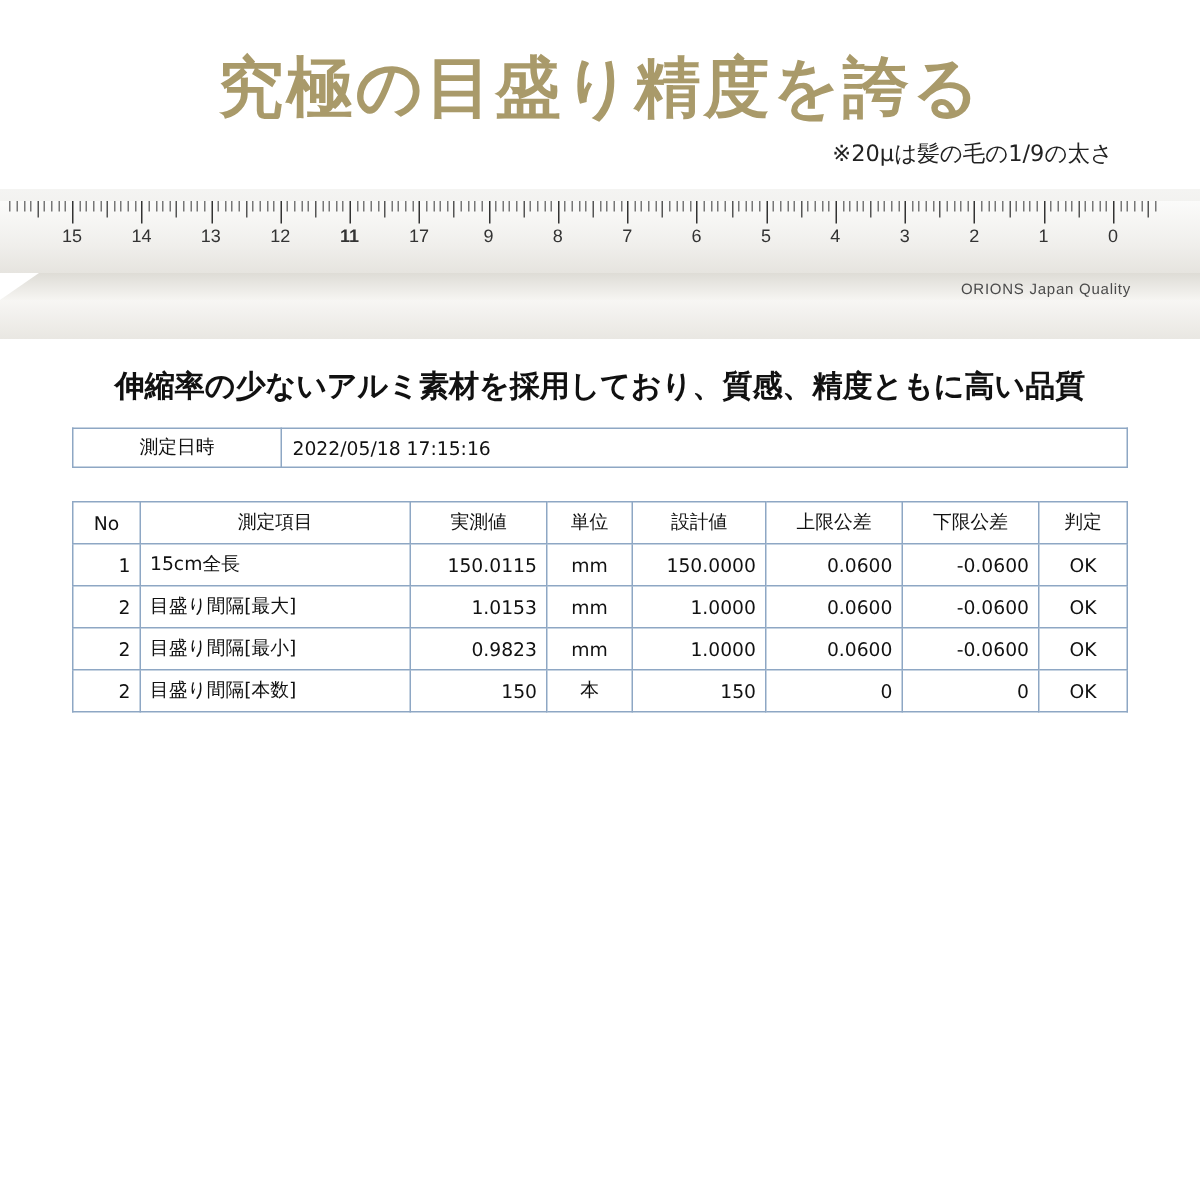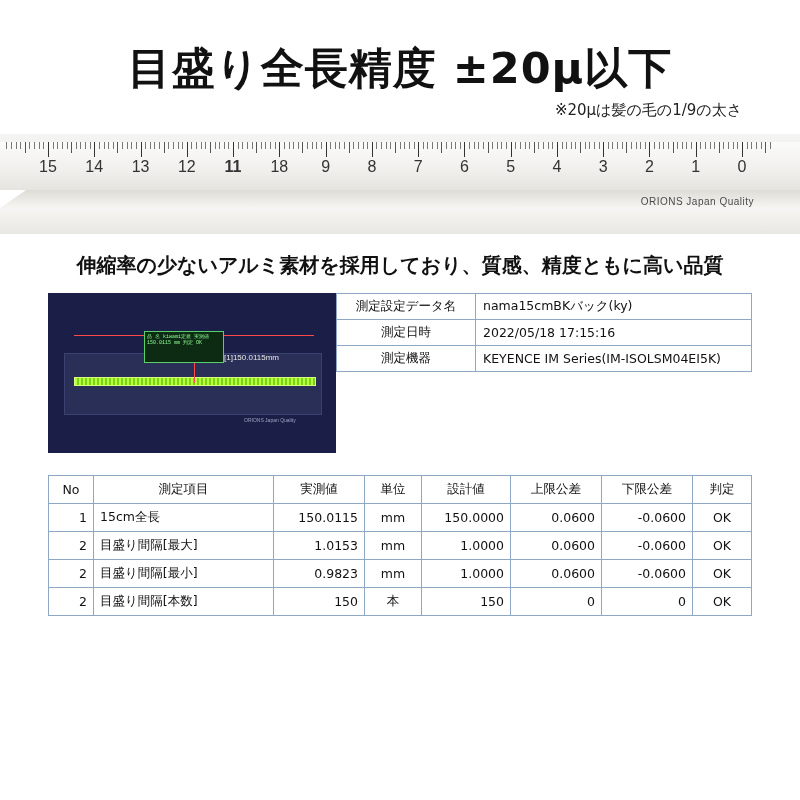--- a/index.html
+++ b/index.html
@@ -64,21 +64,21 @@
     background:linear-gradient(#f7f6f4,#e9e7e2);
   }
   .tick{
     position:absolute;top:8px;width:1px;background:#555;
   }
   .tick.major{height:15px;background:#333;}
   .tick.mid{height:11px;background:#555;}
   .tick.minor{height:7px;background:#777;}
   .ruler-num{
     position:absolute;top:24px;
-    font-size:16px;color:#333;
+    font-size:12px;color:#333;
     font-family:"Liberation Sans", sans-serif;
     transform:translateX(-50%);
   }
   .brand{
     position:absolute;right:46px;top:62px;
     font-size:10px;letter-spacing:.5px;color:#4a4a4a;
     font-family:"Liberation Sans", sans-serif;
   }
   .ruler-left-tip{
     position:absolute;left:0;top:56px;
@@ -191,21 +191,21 @@
   .col-unit{width:44px;text-align:center;}
   .col-des{width:76px;text-align:right;}
   .col-up{width:78px;text-align:right;}
   .col-lo{width:78px;text-align:right;}
   .col-j{width:46px;text-align:center;}
 </style>
 </head>
 <body>
 
 <div class="headline">
-  <div class="head-line2">目盛り全長精度 ±20μ以下</div>
+  <div class="head-line1">究極の目盛り精度を誇る</div>
   <div class="head-note">※20μは髪の毛の1/9の太さ</div>
 </div>
 
 <div class="ruler-wrap">
   <div class="ruler-body"></div>
   <div class="ruler-bevel"></div>
   <div class="ruler-base"></div>
   <div class="ruler-left-tip"></div>
   <div id="ruler-ticks">
       <div class="tick minor" style="left: 6px;"></div>
@@ -374,64 +374,45 @@
       <div class="tick minor" style="left: 761px;"></div>
       <div class="tick mid" style="left: 765px;"></div>
       <div class="tick minor" style="left: 770px;"></div>
     </div>
   <div id="ruler-numbers">
       <div class="ruler-num" style="left: 48px;">15</div>
       <div class="ruler-num" style="left: 94.2667px;">14</div>
       <div class="ruler-num" style="left: 140.533px;">13</div>
       <div class="ruler-num" style="left: 186.8px;">12</div>
       <div class="ruler-num" style="left: 233.067px; font-weight: bold;">11</div>
-      <div class="ruler-num" style="left: 279.333px;">18</div>
+      <div class="ruler-num" style="left: 279.333px;">17</div>
       <div class="ruler-num" style="left: 325.6px;">9</div>
       <div class="ruler-num" style="left: 371.867px;">8</div>
       <div class="ruler-num" style="left: 418.133px;">7</div>
       <div class="ruler-num" style="left: 464.4px;">6</div>
       <div class="ruler-num" style="left: 510.667px;">5</div>
       <div class="ruler-num" style="left: 556.933px;">4</div>
       <div class="ruler-num" style="left: 603.2px;">3</div>
       <div class="ruler-num" style="left: 649.467px;">2</div>
       <div class="ruler-num" style="left: 695.733px;">1</div>
       <div class="ruler-num" style="left: 742px;">0</div>
     </div>
   <div class="brand">ORIONS Japan Quality</div>
 </div>
 
 <div class="subtitle">伸縮率の少ないアルミ素材を採用しており、質感、精度ともに高い品質</div>
 
 <div class="meas-block">
 
-  <div class="photo">
-    <div class="strip"></div>
-    <div class="greenbar"></div>
-    <div class="redline"></div>
-    <div class="redvert"></div>
-    <div class="ocr">品 名 kiwami定規
-実測値 150.0115 mm
-判定 OK</div>
-    <div class="dim">[1]150.0115mm</div>
-    <div class="tinytext">ORIONS Japan Quality</div>
-  </div>
 
   <table class="info-table">
     <tbody id="info-body">
         <tr>
-          <td class="lbl">測定設定データ名</td>
-          <td>nama15cmBKバック(ky)</td>
-        </tr>
-        <tr>
           <td class="lbl">測定日時</td>
           <td>2022/05/18 17:15:16</td>
-        </tr>
-        <tr>
-          <td class="lbl">測定機器</td>
-          <td>KEYENCE IM Series(IM-ISOLSM04EI5K)</td>
         </tr>
       </tbody>
   </table>
 </div>
 
 <div class="res-wrap">
   <table class="res-table">
     <thead>
         <tr id="res-head">
           <th class="col-no">No</th>

